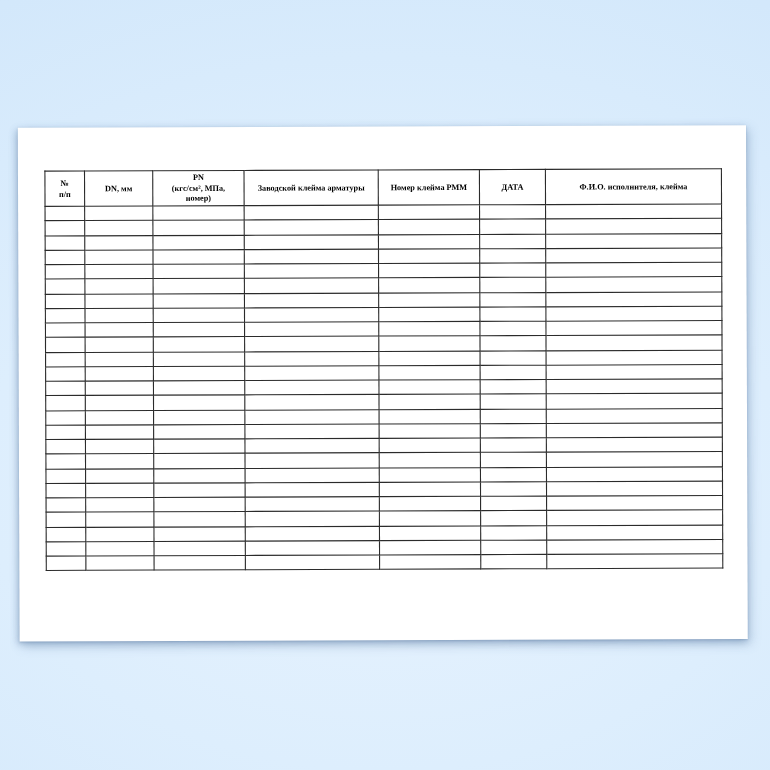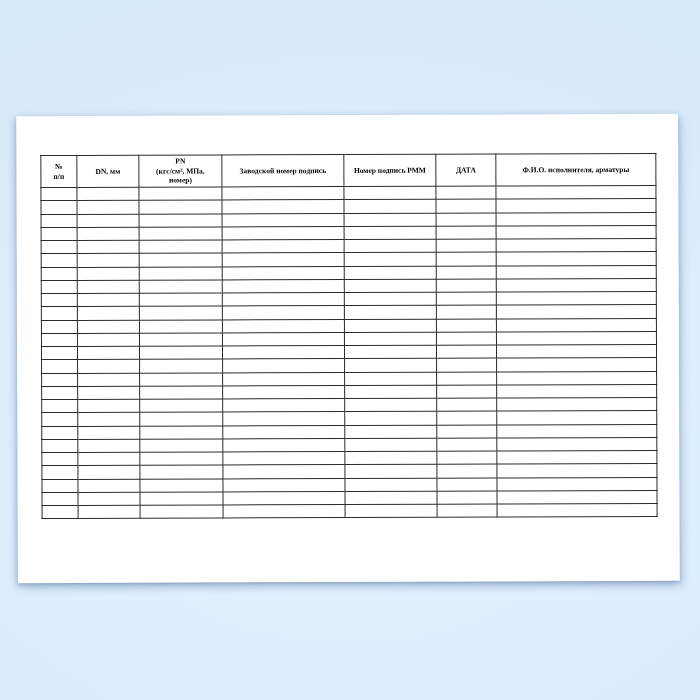--- a/index.html
+++ b/index.html
@@ -77,24 +77,24 @@
           <col class="c7">
       </colgroup>
       <thead>
         <tr>
           <th>№
 п/п</th>
           <th>DN, мм</th>
           <th>PN
 (кгс/см², МПа,
 номер)</th>
-          <th>Заводской номер подпись</th>
-          <th>Номер подпись РММ</th>
+          <th>Заводской клейма арматуры</th>
+          <th>Номер клейма РММ</th>
           <th>ДАТА</th>
-          <th>Ф.И.О. исполнителя, арматуры</th>
+          <th>Ф.И.О. исполнителя, клейма</th>
         </tr>
       </thead>
       <tbody>
           <tr>
             <td></td>
             <td></td>
             <td></td>
             <td></td>
             <td></td>
             <td></td>

